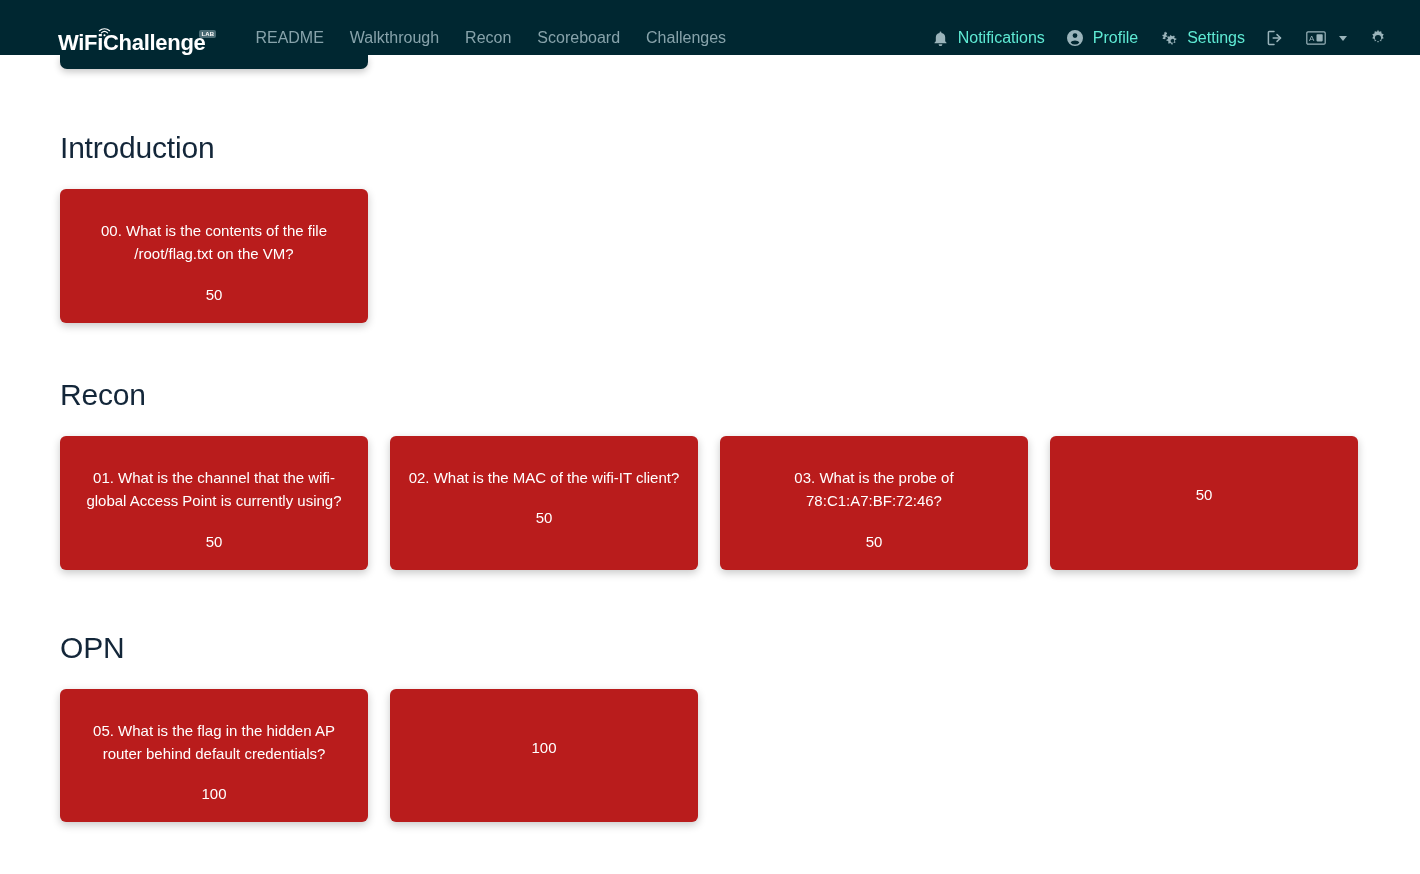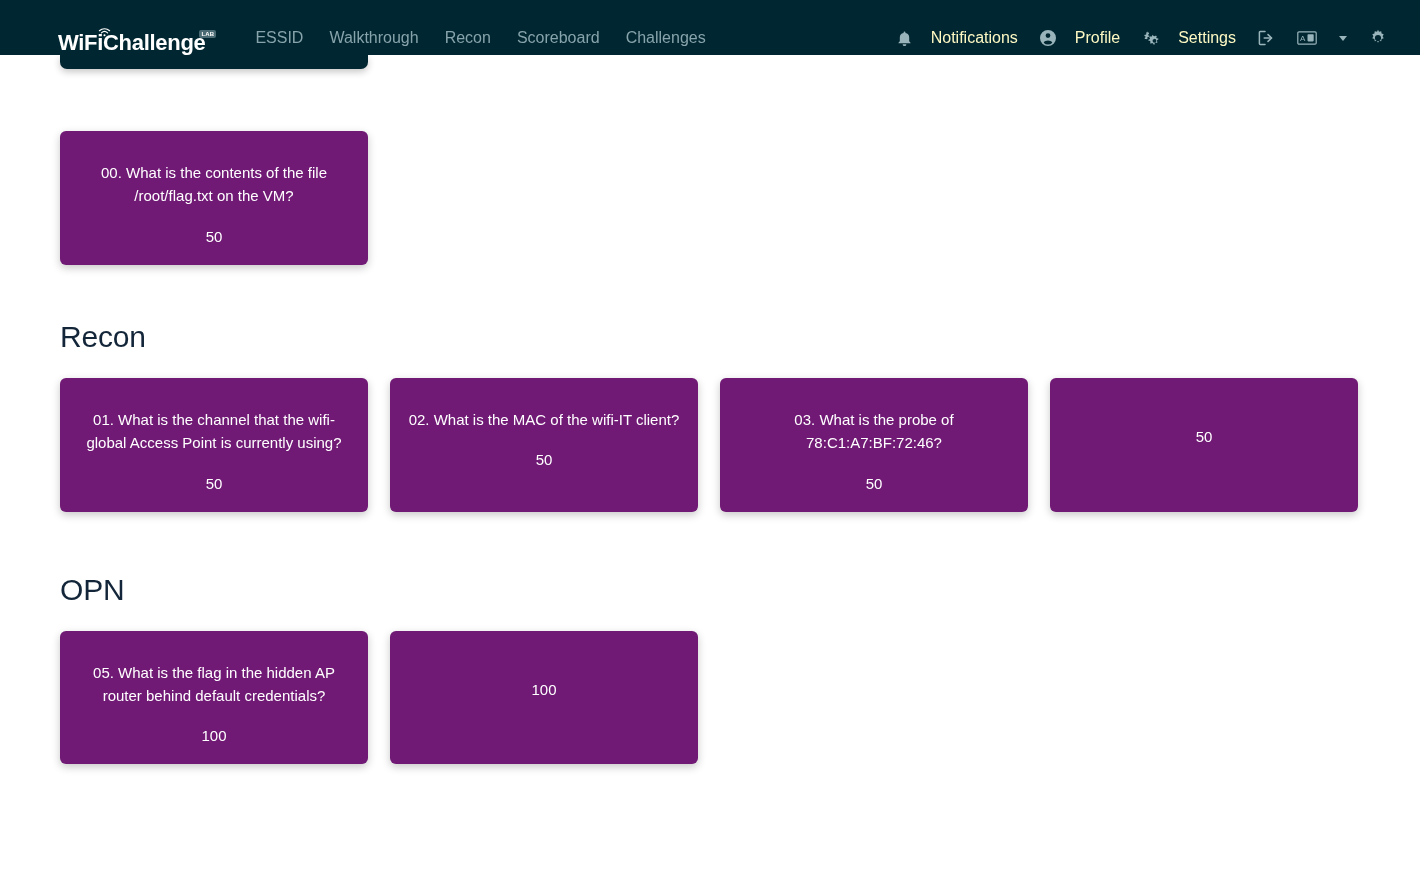--- a/index.html
+++ b/index.html
@@ -81,22 +81,22 @@
   }
 
   .nav-right {
     margin-left: auto;
     display: flex;
     align-items: center;
   }
   .nav-item {
     display: flex;
     align-items: center;
-    gap: 19px;
-    color: #fef9c3;
+    gap: 10px;
+    color: #5eead4;
     font-size: 16px;
     padding: 8px 11px;
     cursor: pointer;
     white-space: nowrap;
   }
   .nav-item svg { display: block; flex: 0 0 auto; }
   .caret {
     width: 0; height: 0;
     border-left: 4px solid transparent;
     border-right: 4px solid transparent;
@@ -135,21 +135,21 @@
   .card-row {
     display: flex;
     gap: 22px;
     margin-top: 24px;
     flex-wrap: nowrap;
   }
 
   .challenge-card {
     width: 308px;
     min-height: 131px;
-    background: #701a75;
+    background: #b91c1c;
     border-radius: 6px;
     box-shadow: 0 3px 8px rgba(0,0,0,0.22);
     color: #ffffff;
     text-align: center;
     padding: 30px 16px 20px;
     cursor: pointer;
     display: flex;
     flex-direction: column;
     align-items: center;
     justify-content: flex-start;
@@ -177,21 +177,21 @@
       <svg viewBox="0 0 14 11" width="13" height="10">
         <path d="M7 10.2a1.15 1.15 0 1 0 0-2.3 1.15 1.15 0 0 0 0 2.3z" fill="#ffffff"></path>
         <path d="M3.6 6.5a5 5 0 0 1 6.8 0" stroke="#ffffff" stroke-width="1.3" fill="none" stroke-linecap="round"></path>
         <path d="M1.4 4.1a8.2 8.2 0 0 1 11.2 0" stroke="#ffffff" stroke-width="1.3" fill="none" stroke-linecap="round"></path>
       </svg>
     </span>
     <span class="brand-badge">LAB</span>
   </div>
 
   <div class="nav-left">
-    <a class="nav-link">ESSID</a>
+    <a class="nav-link">README</a>
     <a class="nav-link">Walkthrough</a>
     <a class="nav-link">Recon</a>
     <a class="nav-link">Scoreboard</a>
     <a class="nav-link">Challenges</a>
   </div>
 
   <div class="nav-right">
 
     <div class="nav-item">
       <span>
@@ -252,20 +252,21 @@
     </div>
 
   </div>
 </div>
 
 <div class="page">
 
   <div class="cutoff-card"></div>
 
   <div class="section section-intro">
+    <h2 class="section-title">Introduction</h2>
     <div class="card-row">
       <div class="challenge-card">
         <div class="card-question">00. What is the contents of the file /root/flag.txt on the VM?</div>
         <div class="card-points">50</div>
       </div>
     </div>
   </div>
 
   <div class="section section-recon">
     <h2 class="section-title">Recon</h2>

